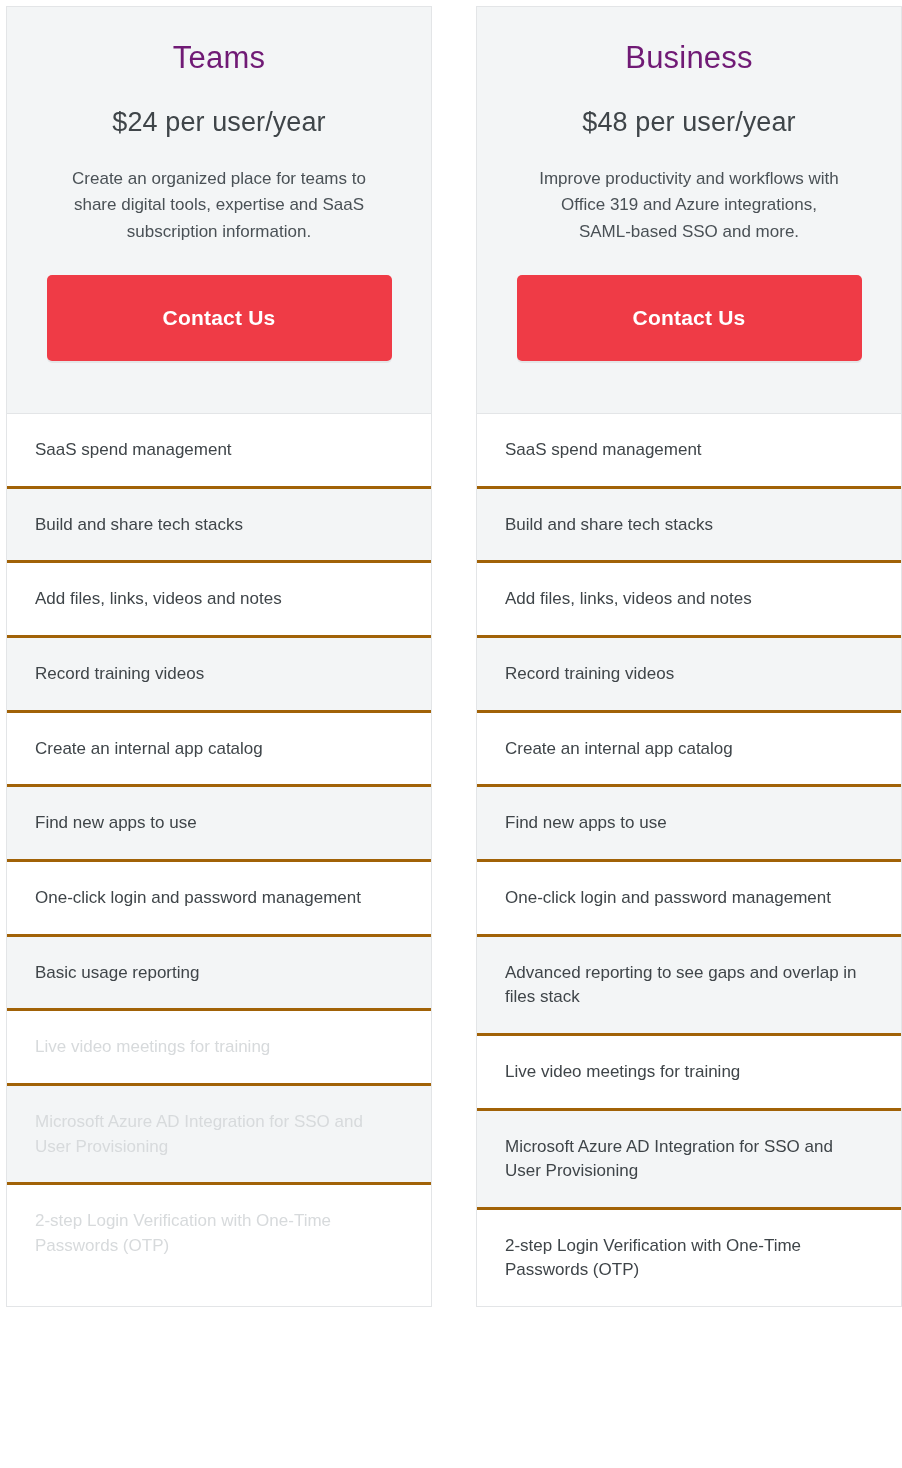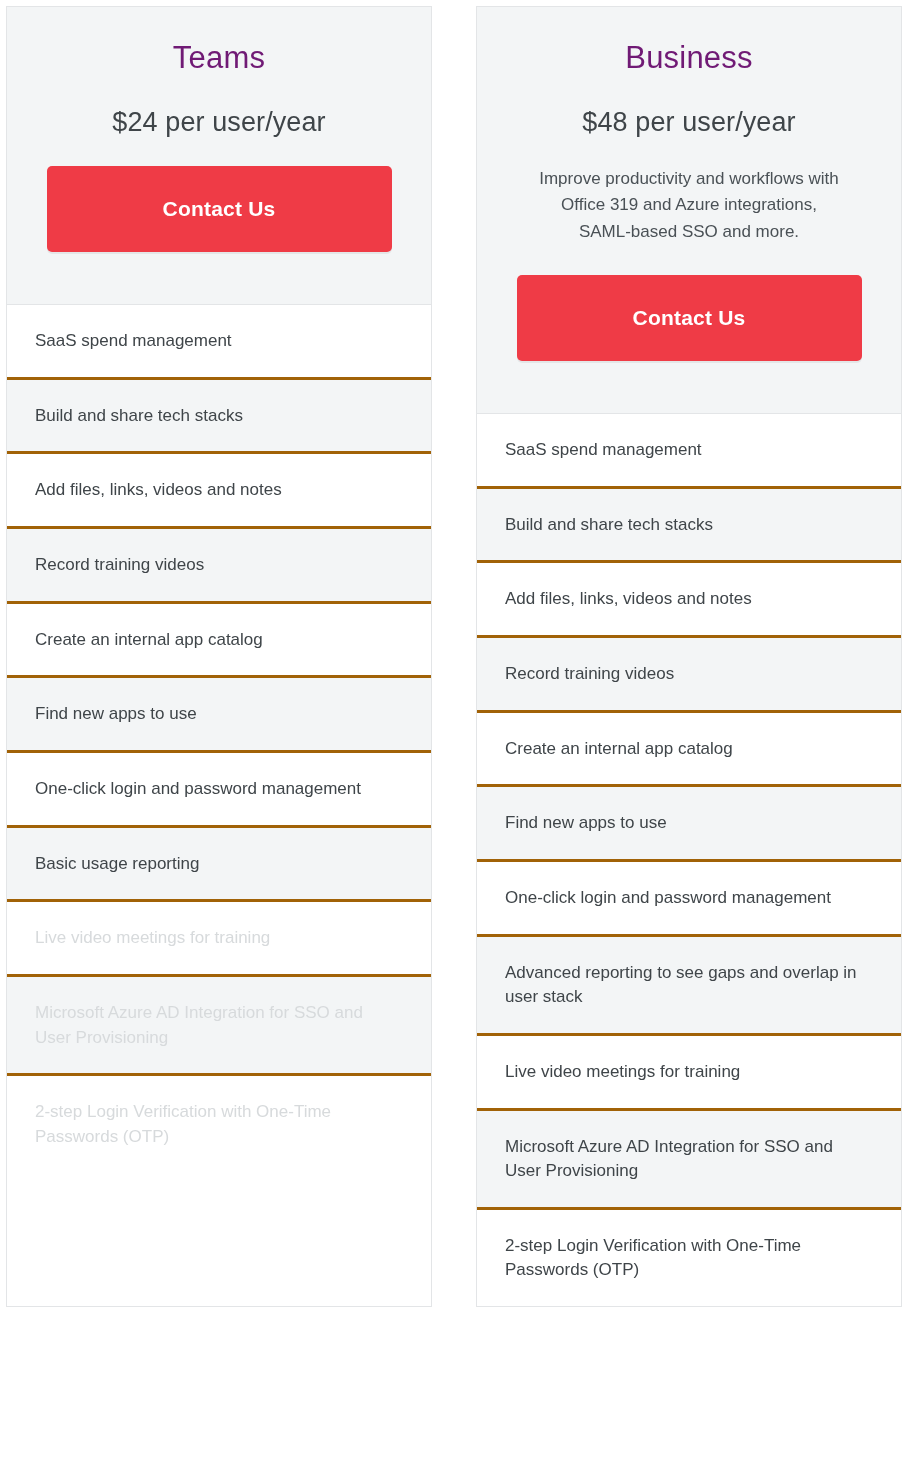--- a/index.html
+++ b/index.html
@@ -99,20 +99,21 @@
 </style>
 </head>
 <body>
 
 <div class="pricing-wrap">
 
   <div class="plan-card first">
     <div class="plan-head">
       <h2 class="plan-name">Teams</h2>
       <div class="plan-price">$24 per user/year</div>
+      <p class="plan-desc">Create an organized place for teams to share digital tools, expertise and SaaS subscription information.</p>
       <button class="cta-button" style="background: rgb(239, 59, 70);">Contact Us</button>
     </div>
     <ul class="feature-list">
       <li class="feature-item">SaaS spend management</li>
       <li class="feature-item alt">Build and share tech stacks</li>
       <li class="feature-item">Add files, links, videos and notes</li>
       <li class="feature-item alt">Record training videos</li>
       <li class="feature-item">Create an internal app catalog</li>
       <li class="feature-item alt">Find new apps to use</li>
       <li class="feature-item">One-click login and password management</li>
@@ -131,20 +132,20 @@
       <button class="cta-button" style="background: rgb(239, 59, 70);">Contact Us</button>
     </div>
     <ul class="feature-list">
       <li class="feature-item">SaaS spend management</li>
       <li class="feature-item alt">Build and share tech stacks</li>
       <li class="feature-item">Add files, links, videos and notes</li>
       <li class="feature-item alt">Record training videos</li>
       <li class="feature-item">Create an internal app catalog</li>
       <li class="feature-item alt">Find new apps to use</li>
       <li class="feature-item">One-click login and password management</li>
-      <li class="feature-item alt">Advanced reporting to see gaps and overlap in user stack</li>
+      <li class="feature-item alt">Advanced reporting to see gaps and overlap in files stack</li>
       <li class="feature-item">Live video meetings for training</li>
       <li class="feature-item alt">Microsoft Azure AD Integration for SSO and User Provisioning</li>
       <li class="feature-item last">2-step Login Verification with One-Time Passwords (OTP)</li>
     </ul>
   </div>
 
 </div>
 
 </body></html>

